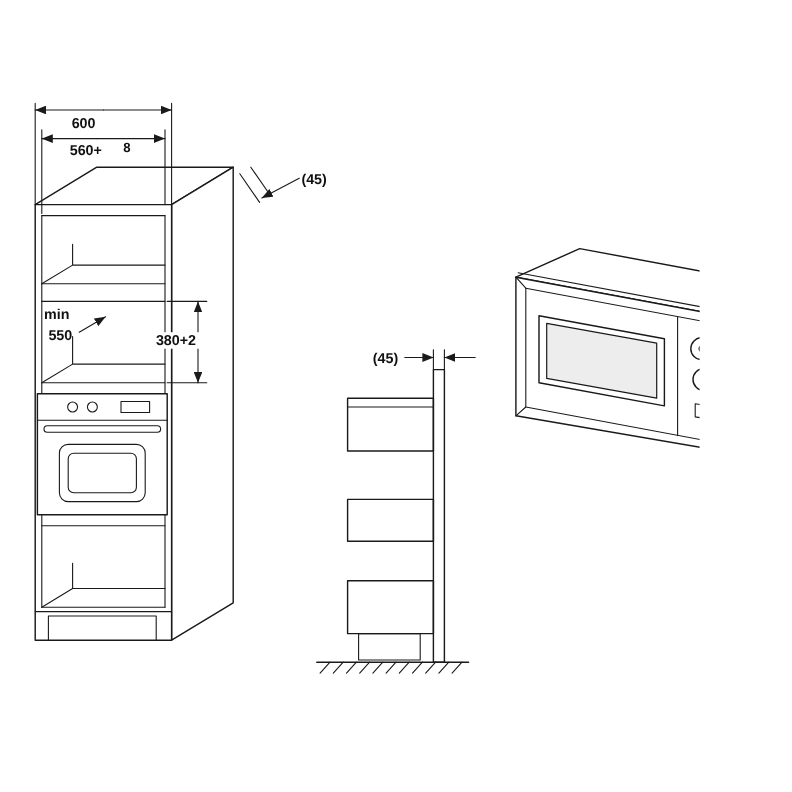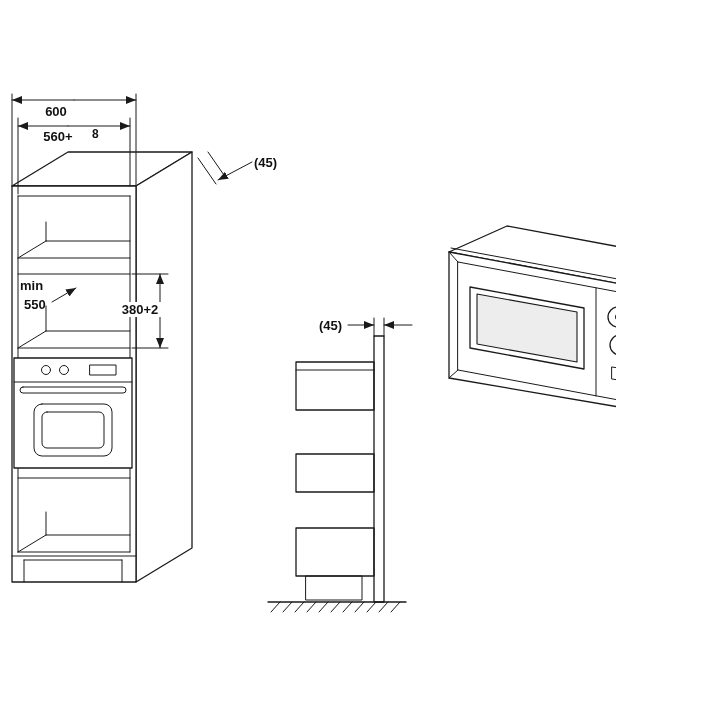--- a/index.html
+++ b/index.html
@@ -1,17 +1,17 @@
 <!DOCTYPE html>
 <html><head>
 <meta charset="utf-8">
 <style>
   html,body{margin:0;padding:0;background:#ffffff;}
   .stage{position:relative;width:616px;height:720px;background:#ffffff;overflow:hidden;
-         font-family:"Liberation Sans",sans-serif;}
+         font-family:"Liberation Sans",sans-serif;padding-left:20px;}
   svg{display:block;}
   .ln{fill:none;stroke:#1a1a1a;stroke-width:1.3;stroke-linecap:round;stroke-linejoin:round;}
   .thin{fill:none;stroke:#1a1a1a;stroke-width:1;stroke-linecap:round;stroke-linejoin:round;}
   .face{fill:#ffffff;stroke:#1a1a1a;stroke-width:1.3;stroke-linejoin:round;}
   .shade{fill:#ededed;stroke:#1a1a1a;stroke-width:1.1;stroke-linejoin:round;}
   .lbl{font-family:"Liberation Sans",sans-serif;font-size:13px;font-weight:bold;fill:#111111;}
   .lbl-sm{font-family:"Liberation Sans",sans-serif;font-size:12px;font-weight:bold;fill:#111111;}
   .mask{fill:#ffffff;stroke:none;}
 </style>
 </head>

